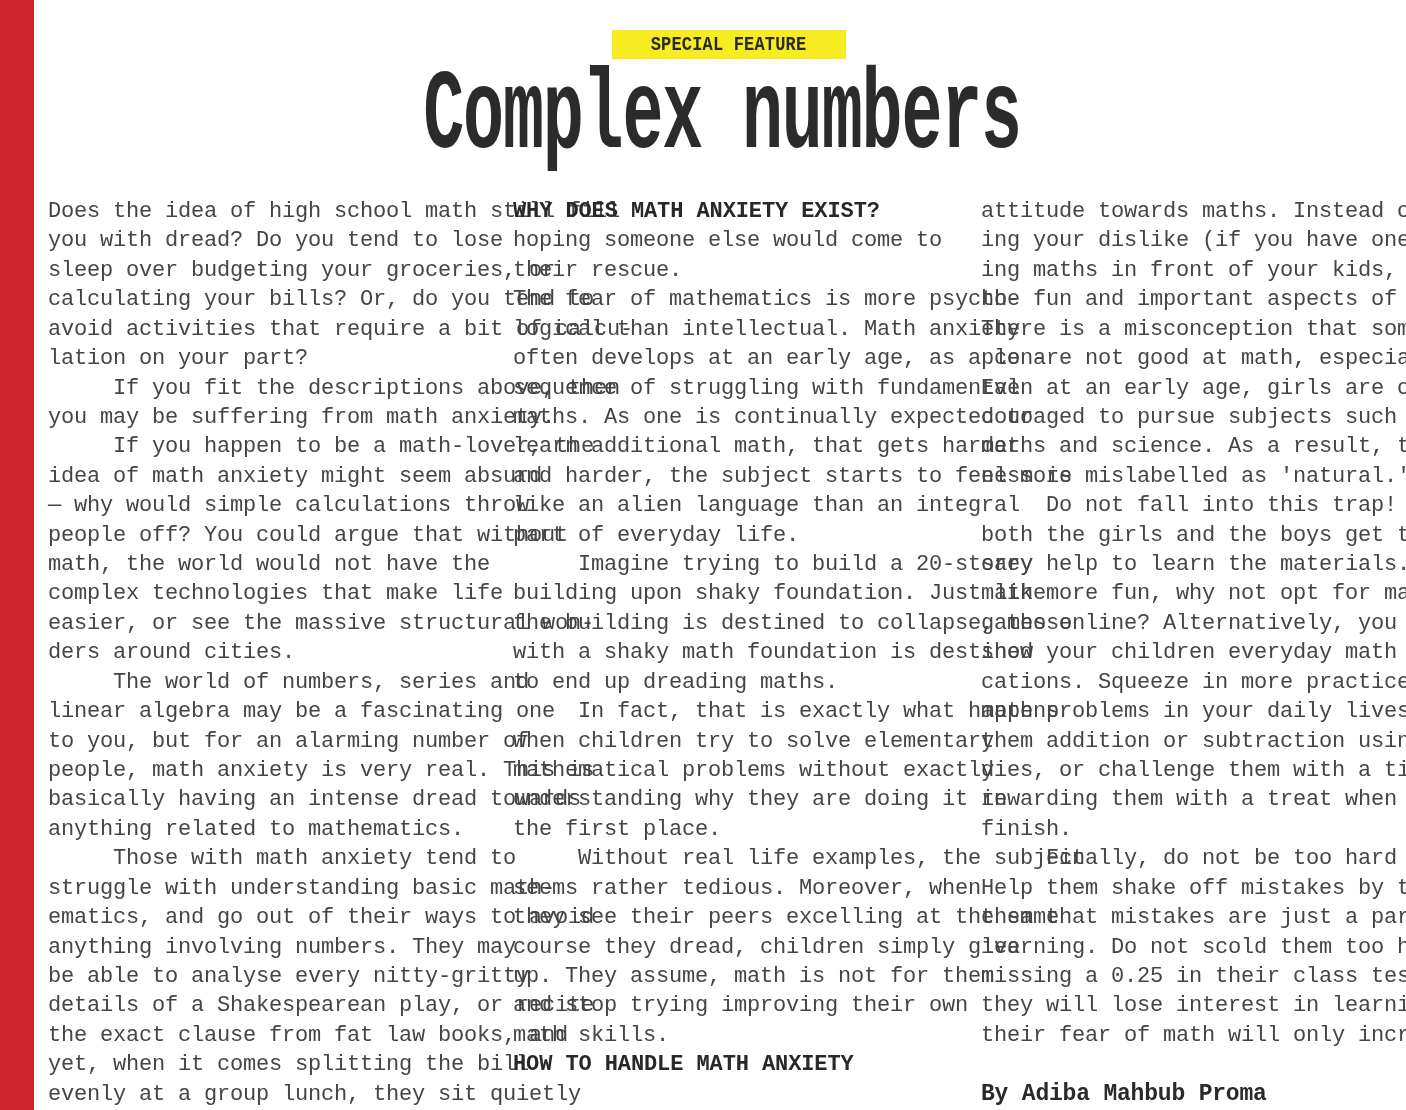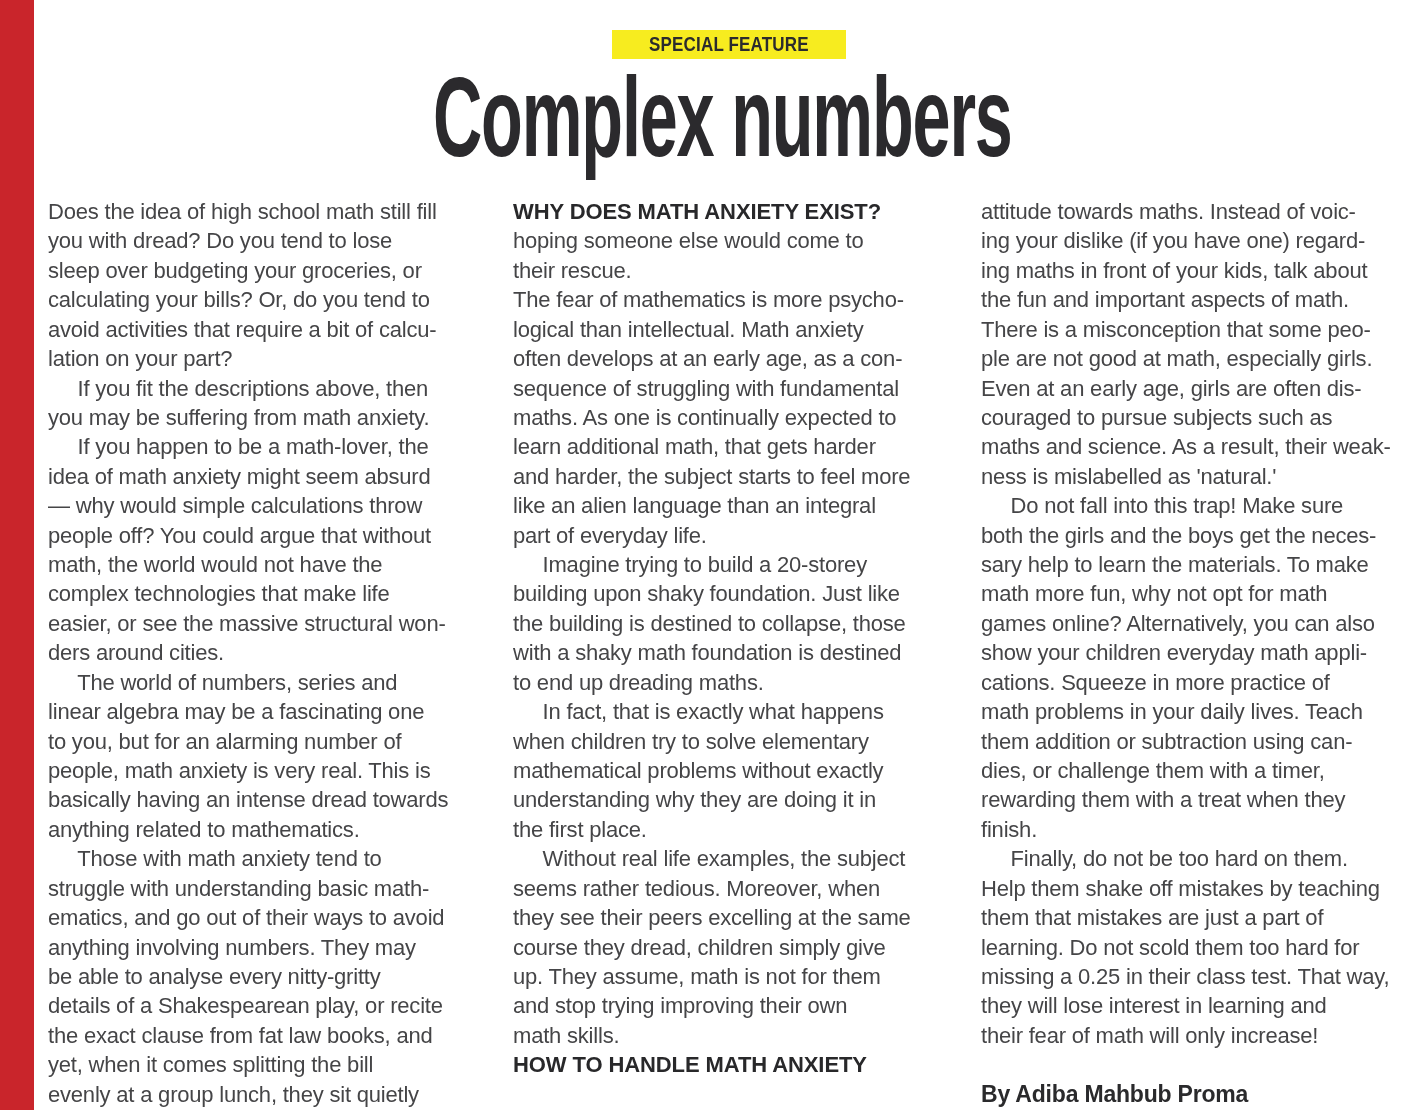--- a/index.html
+++ b/index.html
@@ -1,21 +1,21 @@
 <!DOCTYPE html>
 <html><head>
 <meta charset="utf-8">
 <style>
   html,body{margin:0;padding:0;background:#ffffff;}
   .page{
     position:relative;
     width:1406px;height:1110px;
     background:#ffffff;
     overflow:hidden;
-    font-family:Liberation Sans, sans-serif;
+    font-family:Liberation Mono, monospace;
   }
   .edge-bar{
     position:absolute;left:0;top:0;width:34px;height:1110px;
   }
   .kicker{
     position:absolute;left:612px;top:30px;width:234px;height:29px;
     display:flex;align-items:center;justify-content:center;
   }
   .kicker-label{
     font-weight:bold;font-size:20px;color:#2b2b2d;

